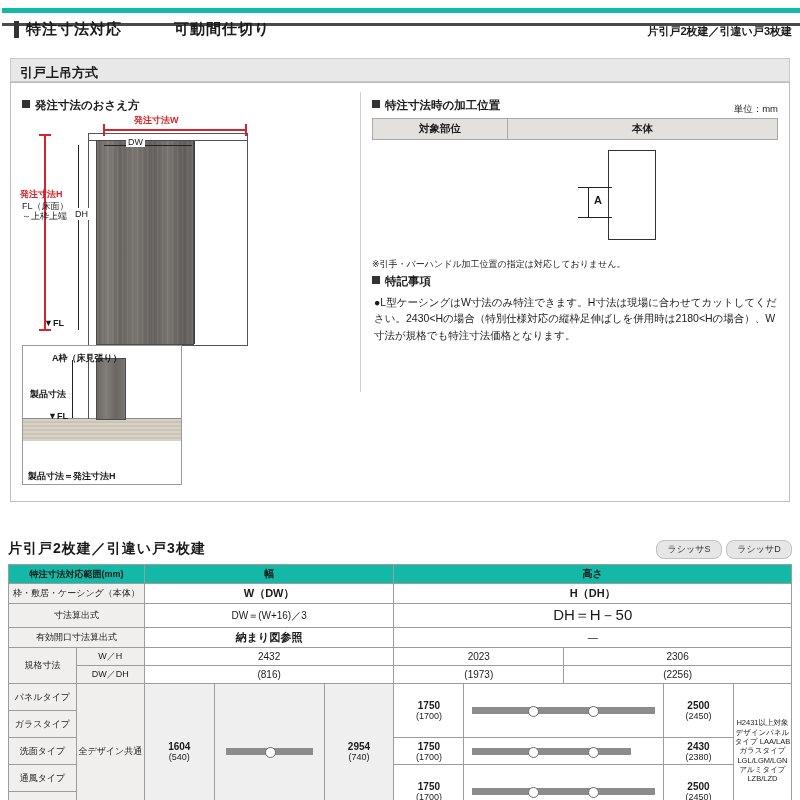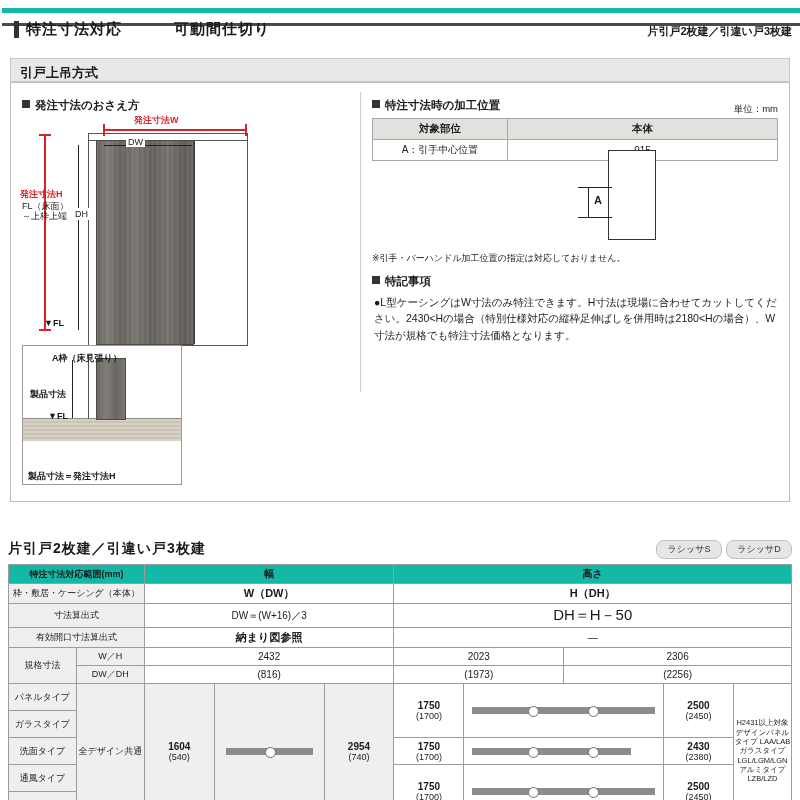--- a/index.html
+++ b/index.html
@@ -82,21 +82,21 @@
   
   .rightTitle{position:absolute;left:372px;top:98px;}
   .unit{position:absolute;right:22px;top:103px;font-size:9.5px;}
 
   .tblA{
     position:absolute;left:372px;top:118px;width:406px;
     border-collapse:collapse;font-size:10px;
   }
   .tblA th,.tblA td{border:1px solid #a8a8a8;text-align:center;padding:3px 2px;}
   .tblA th{background:#e3e1dd;font-weight:bold;font-size:10.5px;}
-  .noteSmall{position:absolute;left:372px;top:252px;font-size:9px;}
+  .noteSmall{position:absolute;left:372px;top:258px;font-size:9px;}
 
   .tokki{position:absolute;left:372px;top:274px;}
   .tokkiBody{position:absolute;left:374px;top:294px;width:404px;font-size:10.5px;line-height:1.55;}
 
   
   .sugata{position:absolute;left:608px;top:150px;width:46px;height:88px;border:1px solid #333;background:#fff;}
   .aLabel{position:absolute;left:594px;top:194px;font-size:11px;font-weight:bold;}
 
   
   .sec2title{position:absolute;left:8px;top:540px;font-size:14px;font-weight:bold;letter-spacing:1px;}
@@ -194,24 +194,20 @@
   <div class="rightTitle blk-title">
     <span class="sq"></span><span>特注寸法時の加工位置</span>
   </div>
   <div class="unit">単位：mm</div>
 
   <table class="tblA">
     <tbody>
         <tr>
       <th style="width:130px;">対象部位</th>
       <th>本体</th>
-    </tr>
-    <tr>
-      <td>A：引手中心位置</td>
-      <td>915</td>
     </tr>
   </tbody>
     </table>
 
   <div class="sugata"></div>
   <div class="arrowBlk" style="left:578px;top:187px;width:34px;height:1px;"></div>
   <div class="arrowBlk" style="left:588px;top:187px;width:1px;height:30px;"></div>
   <div class="arrowBlk" style="left:578px;top:217px;width:34px;height:1px;"></div>
   <div class="aLabel">A</div>
 

